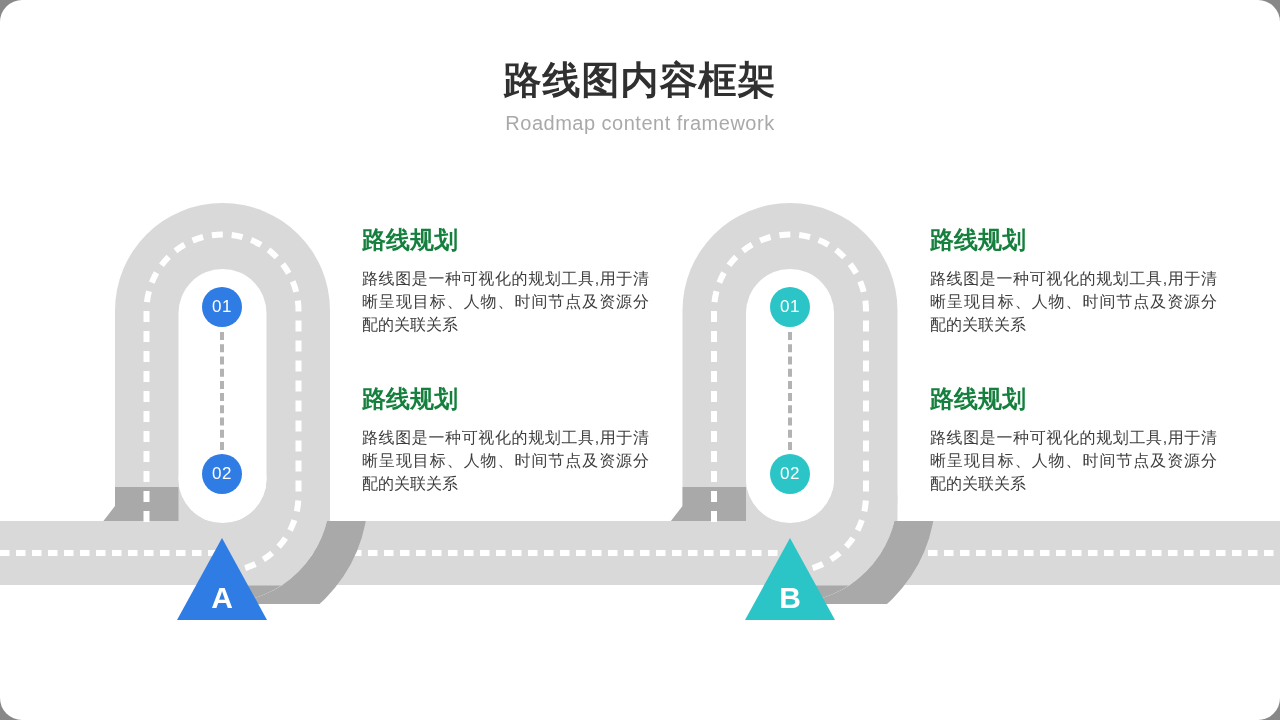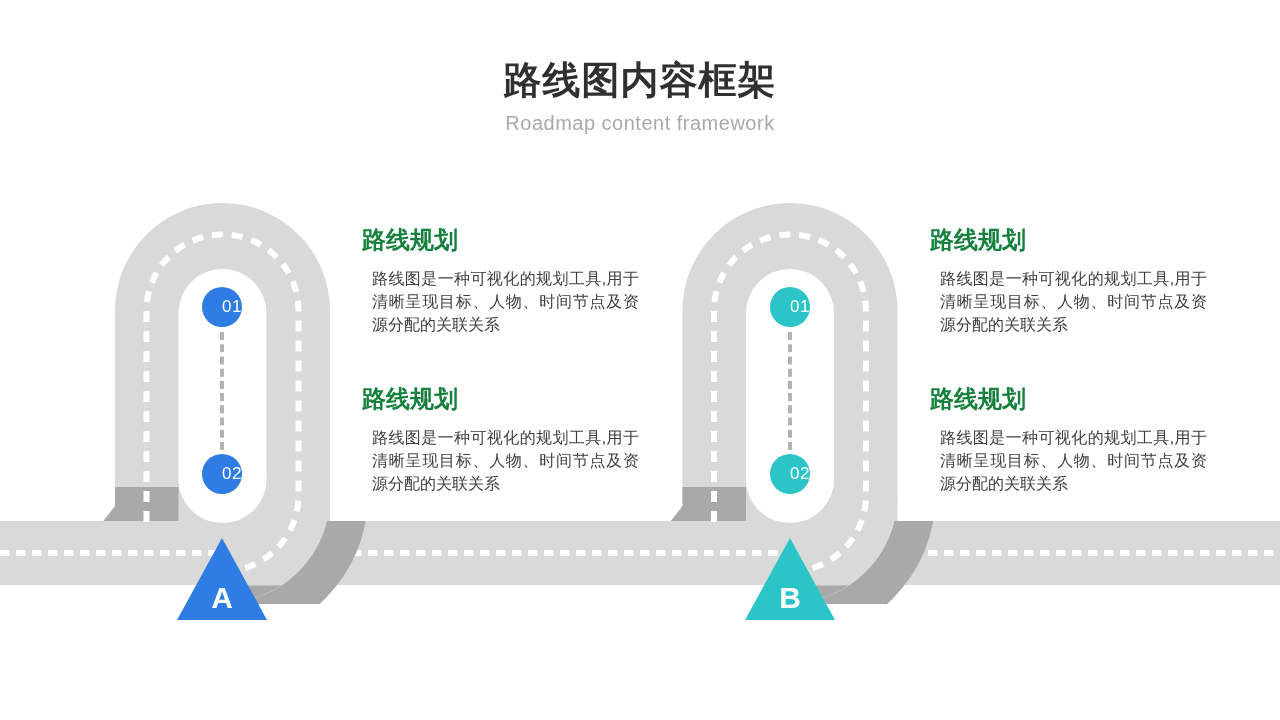--- a/index.html
+++ b/index.html
@@ -3,20 +3,21 @@
 <meta charset="utf-8">
 <style>
   html,body{margin:0;padding:0;background:#888;}
   .slide{
     position:relative;
     width:1280px;height:720px;
     margin:0 auto;
     background:#ffffff;
     overflow:hidden;
     font-family:"Liberation Sans","DejaVu Sans",sans-serif;
+    border-radius:22px;
   }
   
   .hdr{position:absolute;left:0;top:0;width:1280px;text-align:center;z-index:3;}
   .hdr h1{
     margin:0;margin-top:57px;
     font-size:38px;line-height:46px;
     font-weight:700;color:#303030;letter-spacing:1px;
   }
   .hdr p{
     margin:0;margin-top:7px;
@@ -28,21 +29,21 @@
   .fill-road{fill:var(--road-gray,#d9d9d9);}
   .fill-shadow{fill:var(--shadow-gray,#a9a9a9);}
   .fill-white{fill:#ffffff;}
   .dash-ring{fill:none;stroke:#ffffff;stroke-width:6;stroke-dasharray:11 9;}
   .dash-road{stroke:#ffffff;stroke-width:6;stroke-dasharray:9.5 6.5;}
   
   .milestone{
     position:absolute;z-index:3;
     width:40px;height:40px;border-radius:50%;
     color:#ffffff;font-size:17px;line-height:40px;
-    text-align:right;letter-spacing:0.5px;
+    text-align:center;letter-spacing:0.5px;
   }
   .route-a-bg{background:var(--route-a-blue,#2e7ce4);}
   .route-b-bg{background:var(--route-b-teal,#2cc5c7);}
   .connector{
     position:absolute;z-index:3;width:0;
     border-left:4px dashed #b3b3b3;
   }
   
   .marker-tri{
     position:absolute;z-index:4;
@@ -56,21 +57,21 @@
     font-size:30px;font-weight:700;line-height:32px;
   }
   
   .sec{position:absolute;z-index:3;width:287px;}
   .sec h3{
     margin:0 0 11px 0;
     font-size:24px;line-height:32px;
     font-weight:700;color:#15803d;
   }
   .sec p{
-    margin:10px;
+    margin:0;
     font-size:16px;line-height:23px;
     color:#3d3d3d;text-align:justify;
   }
   .col-left{left:362px;}
   .col-right{left:930px;}
   .row-top{top:224px;}
   .row-bottom{top:383px;}
 </style>
 </head>
 <body>

